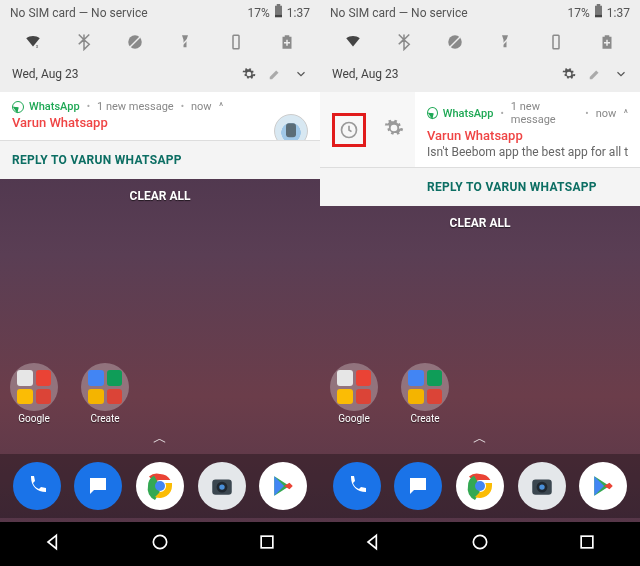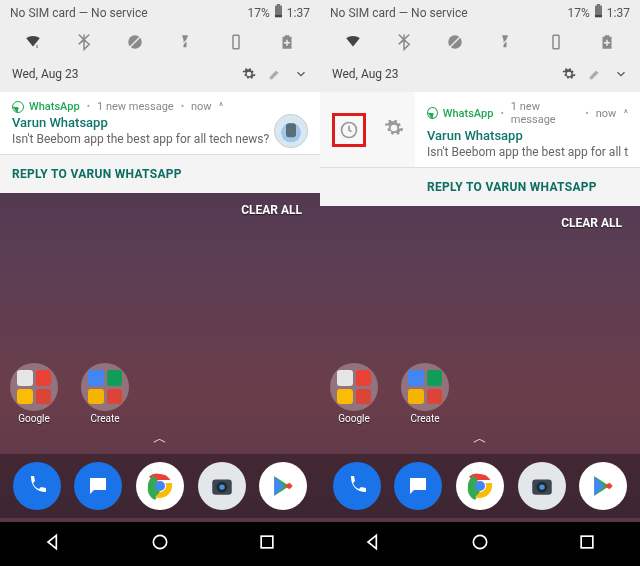--- a/index.html
+++ b/index.html
@@ -106,21 +106,21 @@
     position: relative;
   }
   .wa-ico::after{
     content:''; position:absolute; bottom:-1px; left:-1px;
     border:3px solid transparent; border-top-color:#1fa855; border-right-color:#1fa855;
     transform: rotate(10deg);
   }
   .notif-body {
     padding: 0 12px 8px;
   }
-  .notif-title { font-size: 13px; color: #0f766e; font-weight: 500; margin-bottom: 2px; }
+  .notif-title { font-size: 13px; color: #ef4444; font-weight: 500; margin-bottom: 2px; }
   .notif-text  { font-size: 12px; color: #666; white-space: nowrap; overflow: hidden; }
   .avatar {
     position: absolute;
     right: 12px;
     top: 22px;
     width: 34px; height: 34px; border-radius: 50%;
     background: radial-gradient(circle at 50% 55%, #a0c8e8 0 40%, #d8e8f2 42% 100%);
     border: 1px solid #ccc;
   }
   .avatar::after{
@@ -135,22 +135,22 @@
     background: #f4f4f4;
     padding: 12px;
     font-size: 12px;
     font-weight: 700;
     color: #0c6e63;
     letter-spacing: .3px;
     z-index: 2;
   }
 
   .clear-row {
-    text-align: right;
-    padding: 10px 18px;
+    text-align: center;
+    padding: 10px 30px;
     font-size: 12px;
     font-weight: 700;
     color: #fff;
     text-shadow: 0 1px 1px rgba(0,0,0,.6);
     z-index: 2;
   }
 
   .home-area {
     position: relative;
     flex: 1;
@@ -291,21 +291,20 @@
         <span class="wa-ico"></span>
         <span class="app">WhatsApp</span>
         <span class="sep">•</span>
         <span>1 new message</span>
         <span class="sep">•</span>
         <span>now</span>
         <span style="font-size:10px;color:#888">&nbsp;^</span>
       </div>
       <div class="notif-body">
         <div class="notif-title">Varun Whatsapp</div>
-        <div class="notif-text">Isn't Beebom app the best app for all tech news?</div>
       </div>
       <div class="avatar"></div>
     </div>
   </div>
 
   <div class="reply-bar">REPLY TO VARUN WHATSAPP</div>
 
   <div class="clear-row">CLEAR ALL</div>
 
   <div class="home-area">

